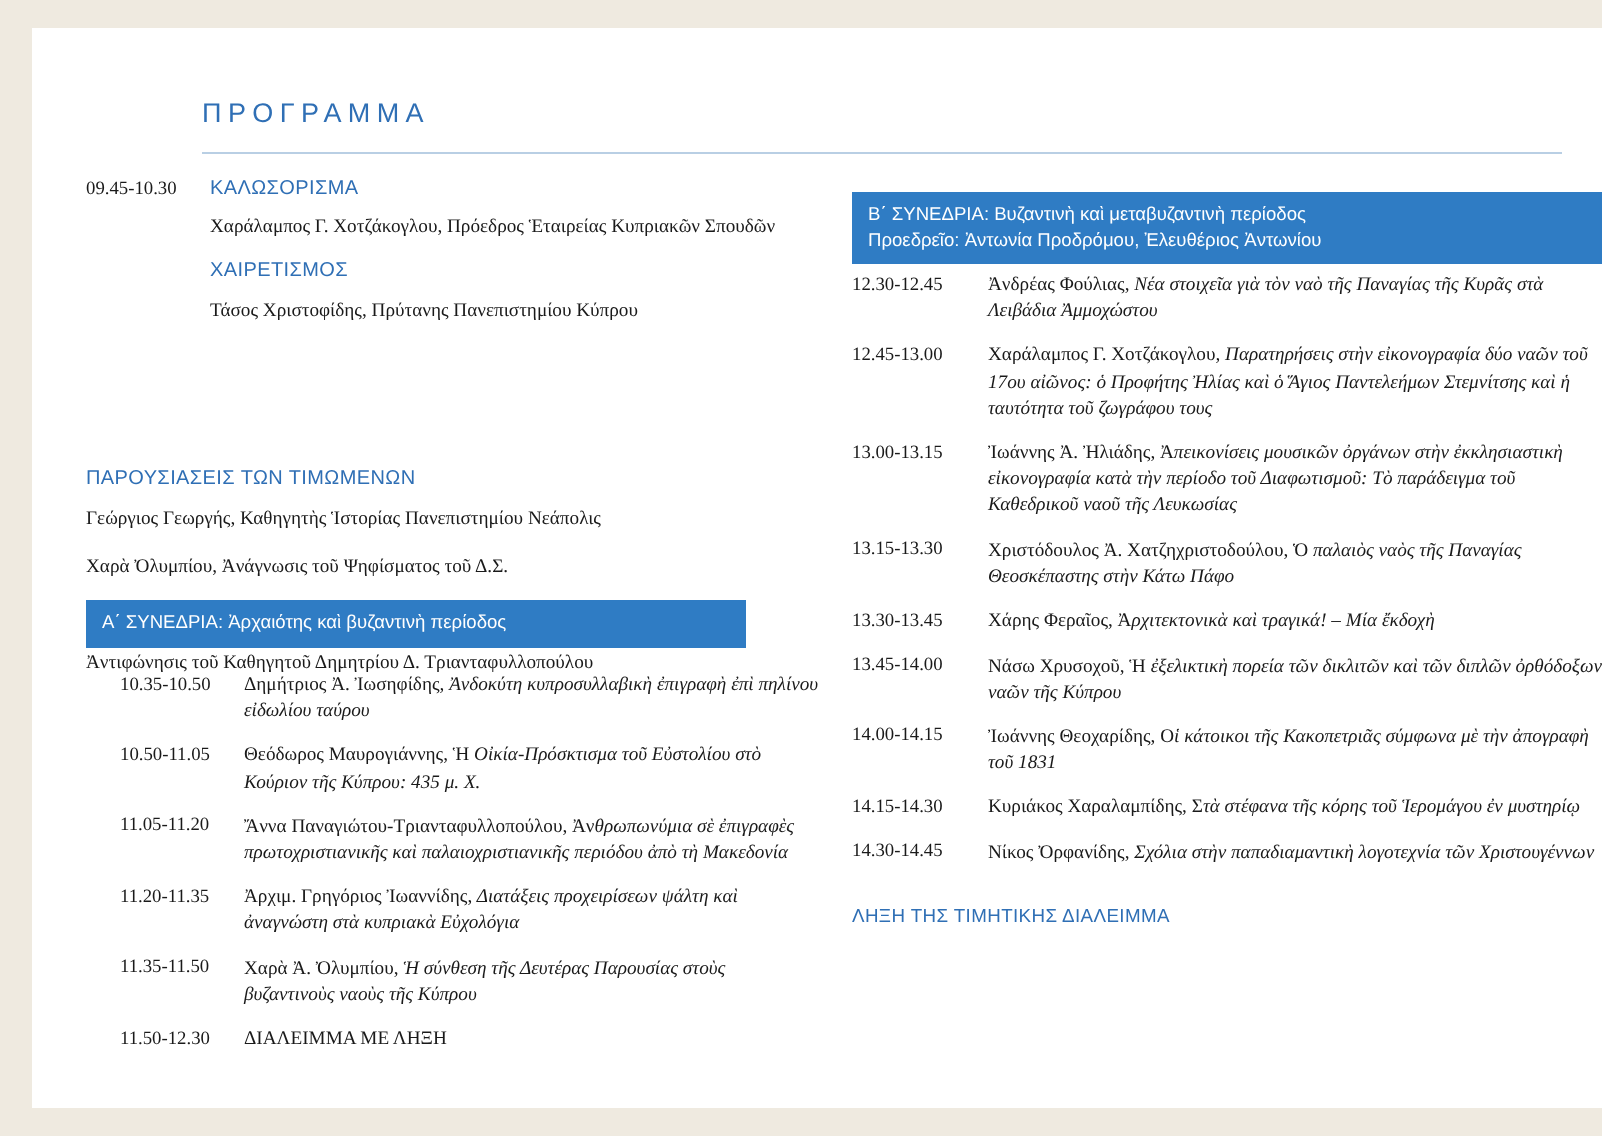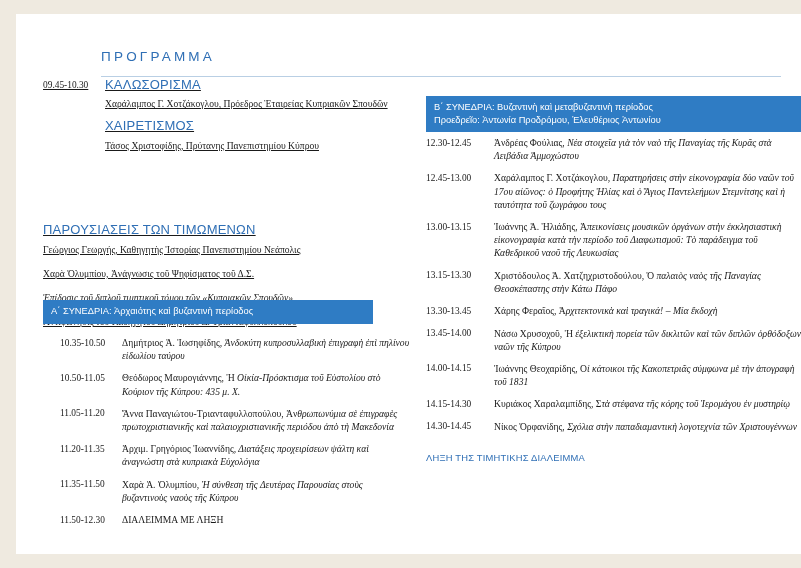--- a/index.html
+++ b/index.html
@@ -89,21 +89,21 @@
   .entry {
     flex: 1 1 auto;
     font-size: 9.6px;
     line-height: 13.2px;
     color: #1a1a1a;
   }
   .entry .it { font-style: italic; }
 
   .section-head {
     font-family: "Liberation Sans", sans-serif;
-    font-size: 13px;
+    font-size: 10px;
     color: #2f6fb5;
     letter-spacing: 0.2px;
     margin-bottom: 6px;
     font-weight: 400;
   }
   .sub-block { margin-bottom: 11px; }
 
   .blue-band {
     background: #2f7cc4;
     color: #ffffff;
@@ -143,23 +143,22 @@
     left: 410px;
     top: 438px;
     font-family: "Liberation Sans", sans-serif;
     font-size: 9.4px;
     color: #2f6fb5;
     letter-spacing: 0.2px;
   }
   .intro {
     position: absolute;
     left: 27px;
-    top: 64px;
+    top: 74px;
     width: 350px;
-    text-decoration: underline;
   }
 </style>
 </head>
 <body>
 
 <div class="page">
   <div class="left-margin-band"></div>
   <div class="top-rule"></div>
   <div class="bottom-rule"></div>
 

